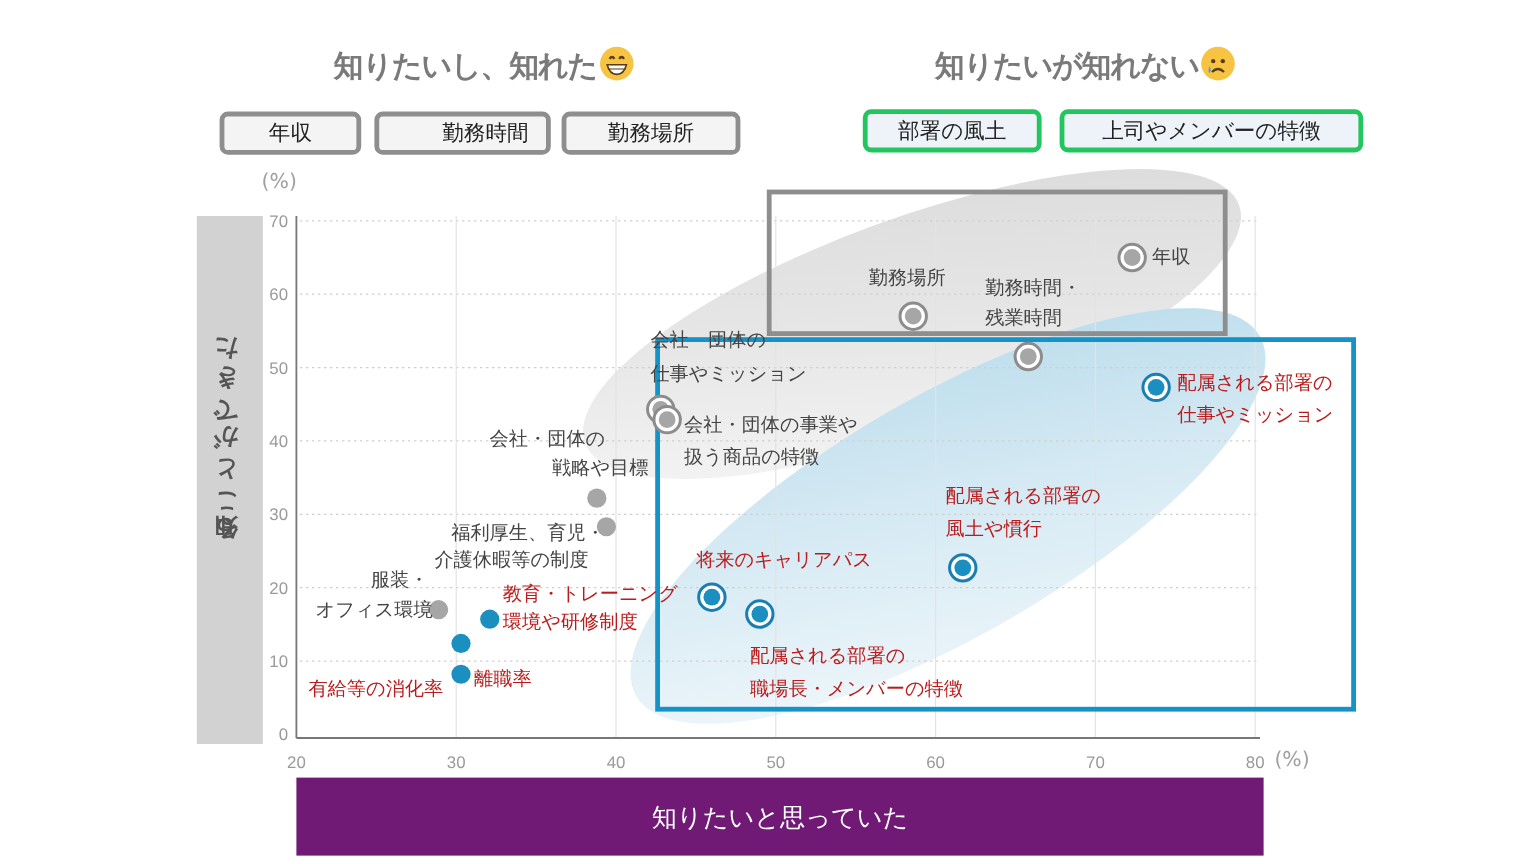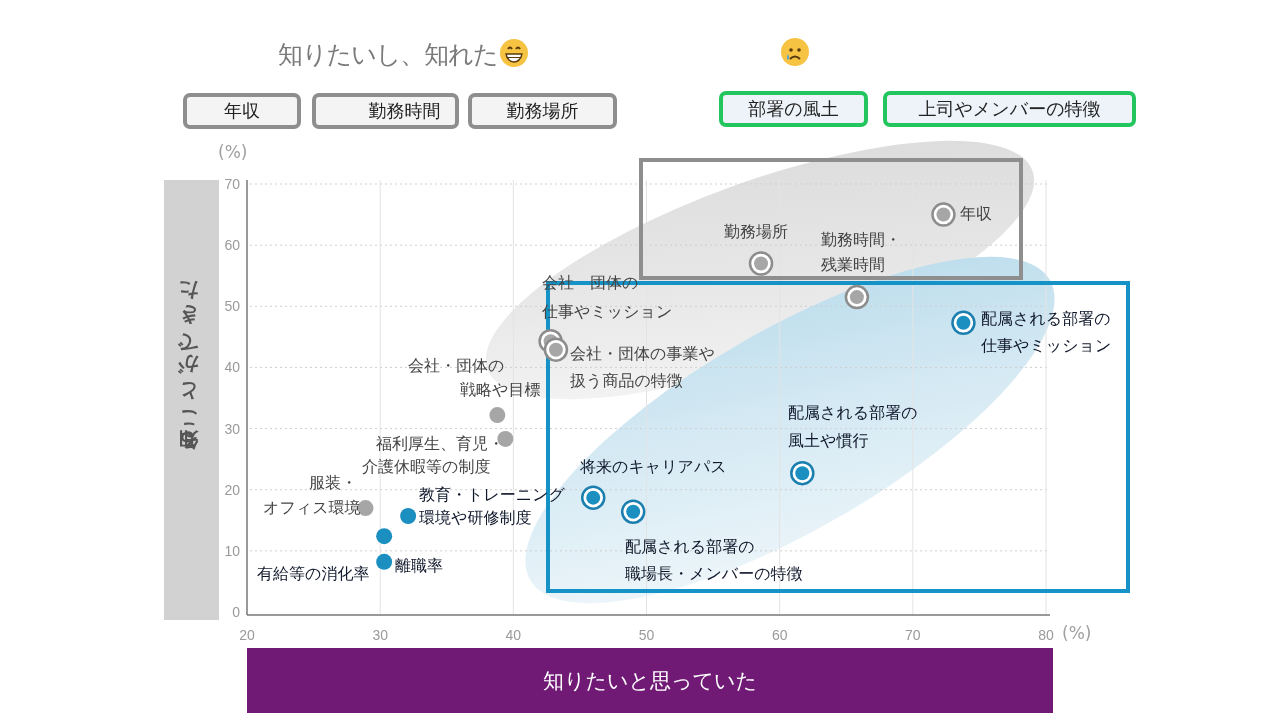--- a/index.html
+++ b/index.html
@@ -1,46 +1,46 @@
 <!DOCTYPE html>
 <html><head>
 <meta charset="utf-8">
 <style>
   html,body{margin:0;padding:0;background:#fff;}
   body{width:1280px;height:720px;position:relative;overflow:hidden;font-family:"DejaVu Sans",sans-serif;}
   .abs{position:absolute;}
-  .heading{font-weight:normal;font-size:25px;color:#7a7a7a;white-space:nowrap;letter-spacing:-1px;}
+  .heading{font-weight:bold;font-size:25px;color:#7a7a7a;white-space:nowrap;letter-spacing:-1px;}
   .emoji{display:inline-block;width:28px;height:28px;border-radius:50%;background:#f6c343;vertical-align:-4px;margin-left:2px;position:relative;}
   .tag{position:absolute;height:36px;box-sizing:border-box;border-radius:7px;display:flex;align-items:center;justify-content:center;font-size:18px;color:#222;white-space:nowrap;}
   .tag.gray{border:4px solid #8e8e8e;background:#f4f4f4;}
   .tag.blue{border:4px solid #22c55e;background:#eef3f9;}
   .ylabel-band{left:164px;top:180px;width:55px;height:440px;background:#d2d2d2;}
   .ylabel-text{writing-mode:vertical-rl;transform:rotate(180deg);font-size:20px;font-weight:bold;color:#555;left:174px;top:290px;letter-spacing:2px;}
   .xlabel-band{left:247px;top:648px;width:806px;height:65px;background:#701a75;color:#fff;font-size:21px;display:flex;align-items:center;justify-content:center;}
   .unit{font-size:17px;color:#a0a0a0;}
   .lbl{position:absolute;font-size:16px;line-height:22px;white-space:nowrap;color:#444;}
-  .lbl.blue{color:#0f172a;}
+  .lbl.blue{color:#b91c1c;}
   .lbl.dark{color:#444;font-weight:normal;}
 </style>
 </head>
 <body>
 
 <div class="abs heading" style="left:278px;top:38px;">
   <span>知りたいし、知れた</span><span class="emoji">
     <svg width="28" height="28" viewBox="0 0 28 28">
         <circle cx="14" cy="14" r="13" fill="#f6c343"></circle>
         <path d="M8 10 q2 -3 4 0" stroke="#5a3b0c" stroke-width="2" fill="none"></path>
         <path d="M16 10 q2 -3 4 0" stroke="#5a3b0c" stroke-width="2" fill="none"></path>
         <path d="M6 15 h16 q-2 8 -8 8 q-6 0 -8 -8z" fill="#fff" stroke="#5a3b0c" stroke-width="1.3"></path>
         <line x1="6.5" y1="18.5" x2="21.5" y2="18.5" stroke="#5a3b0c" stroke-width="1"></line>
       </svg>
   </span>
 </div>
 <div class="abs heading" style="left:779px;top:38px;">
-  <span class="emoji">
+  <span>知りたいが知れない</span><span class="emoji">
     <svg width="28" height="28" viewBox="0 0 28 28">
         <circle cx="14" cy="14" r="13" fill="#f6c343"></circle>
         <circle cx="10" cy="12" r="1.8" fill="#5a3b0c"></circle>
         <circle cx="18" cy="12" r="1.8" fill="#5a3b0c"></circle>
         <path d="M9 21 q5 -5 10 0" stroke="#5a3b0c" stroke-width="2" fill="none"></path>
         <path d="M7 16 q-2 4 0 6 q2 -2 0 -6z" fill="#4aa3e0"></path>
       </svg>
   </span>
 </div>
 

